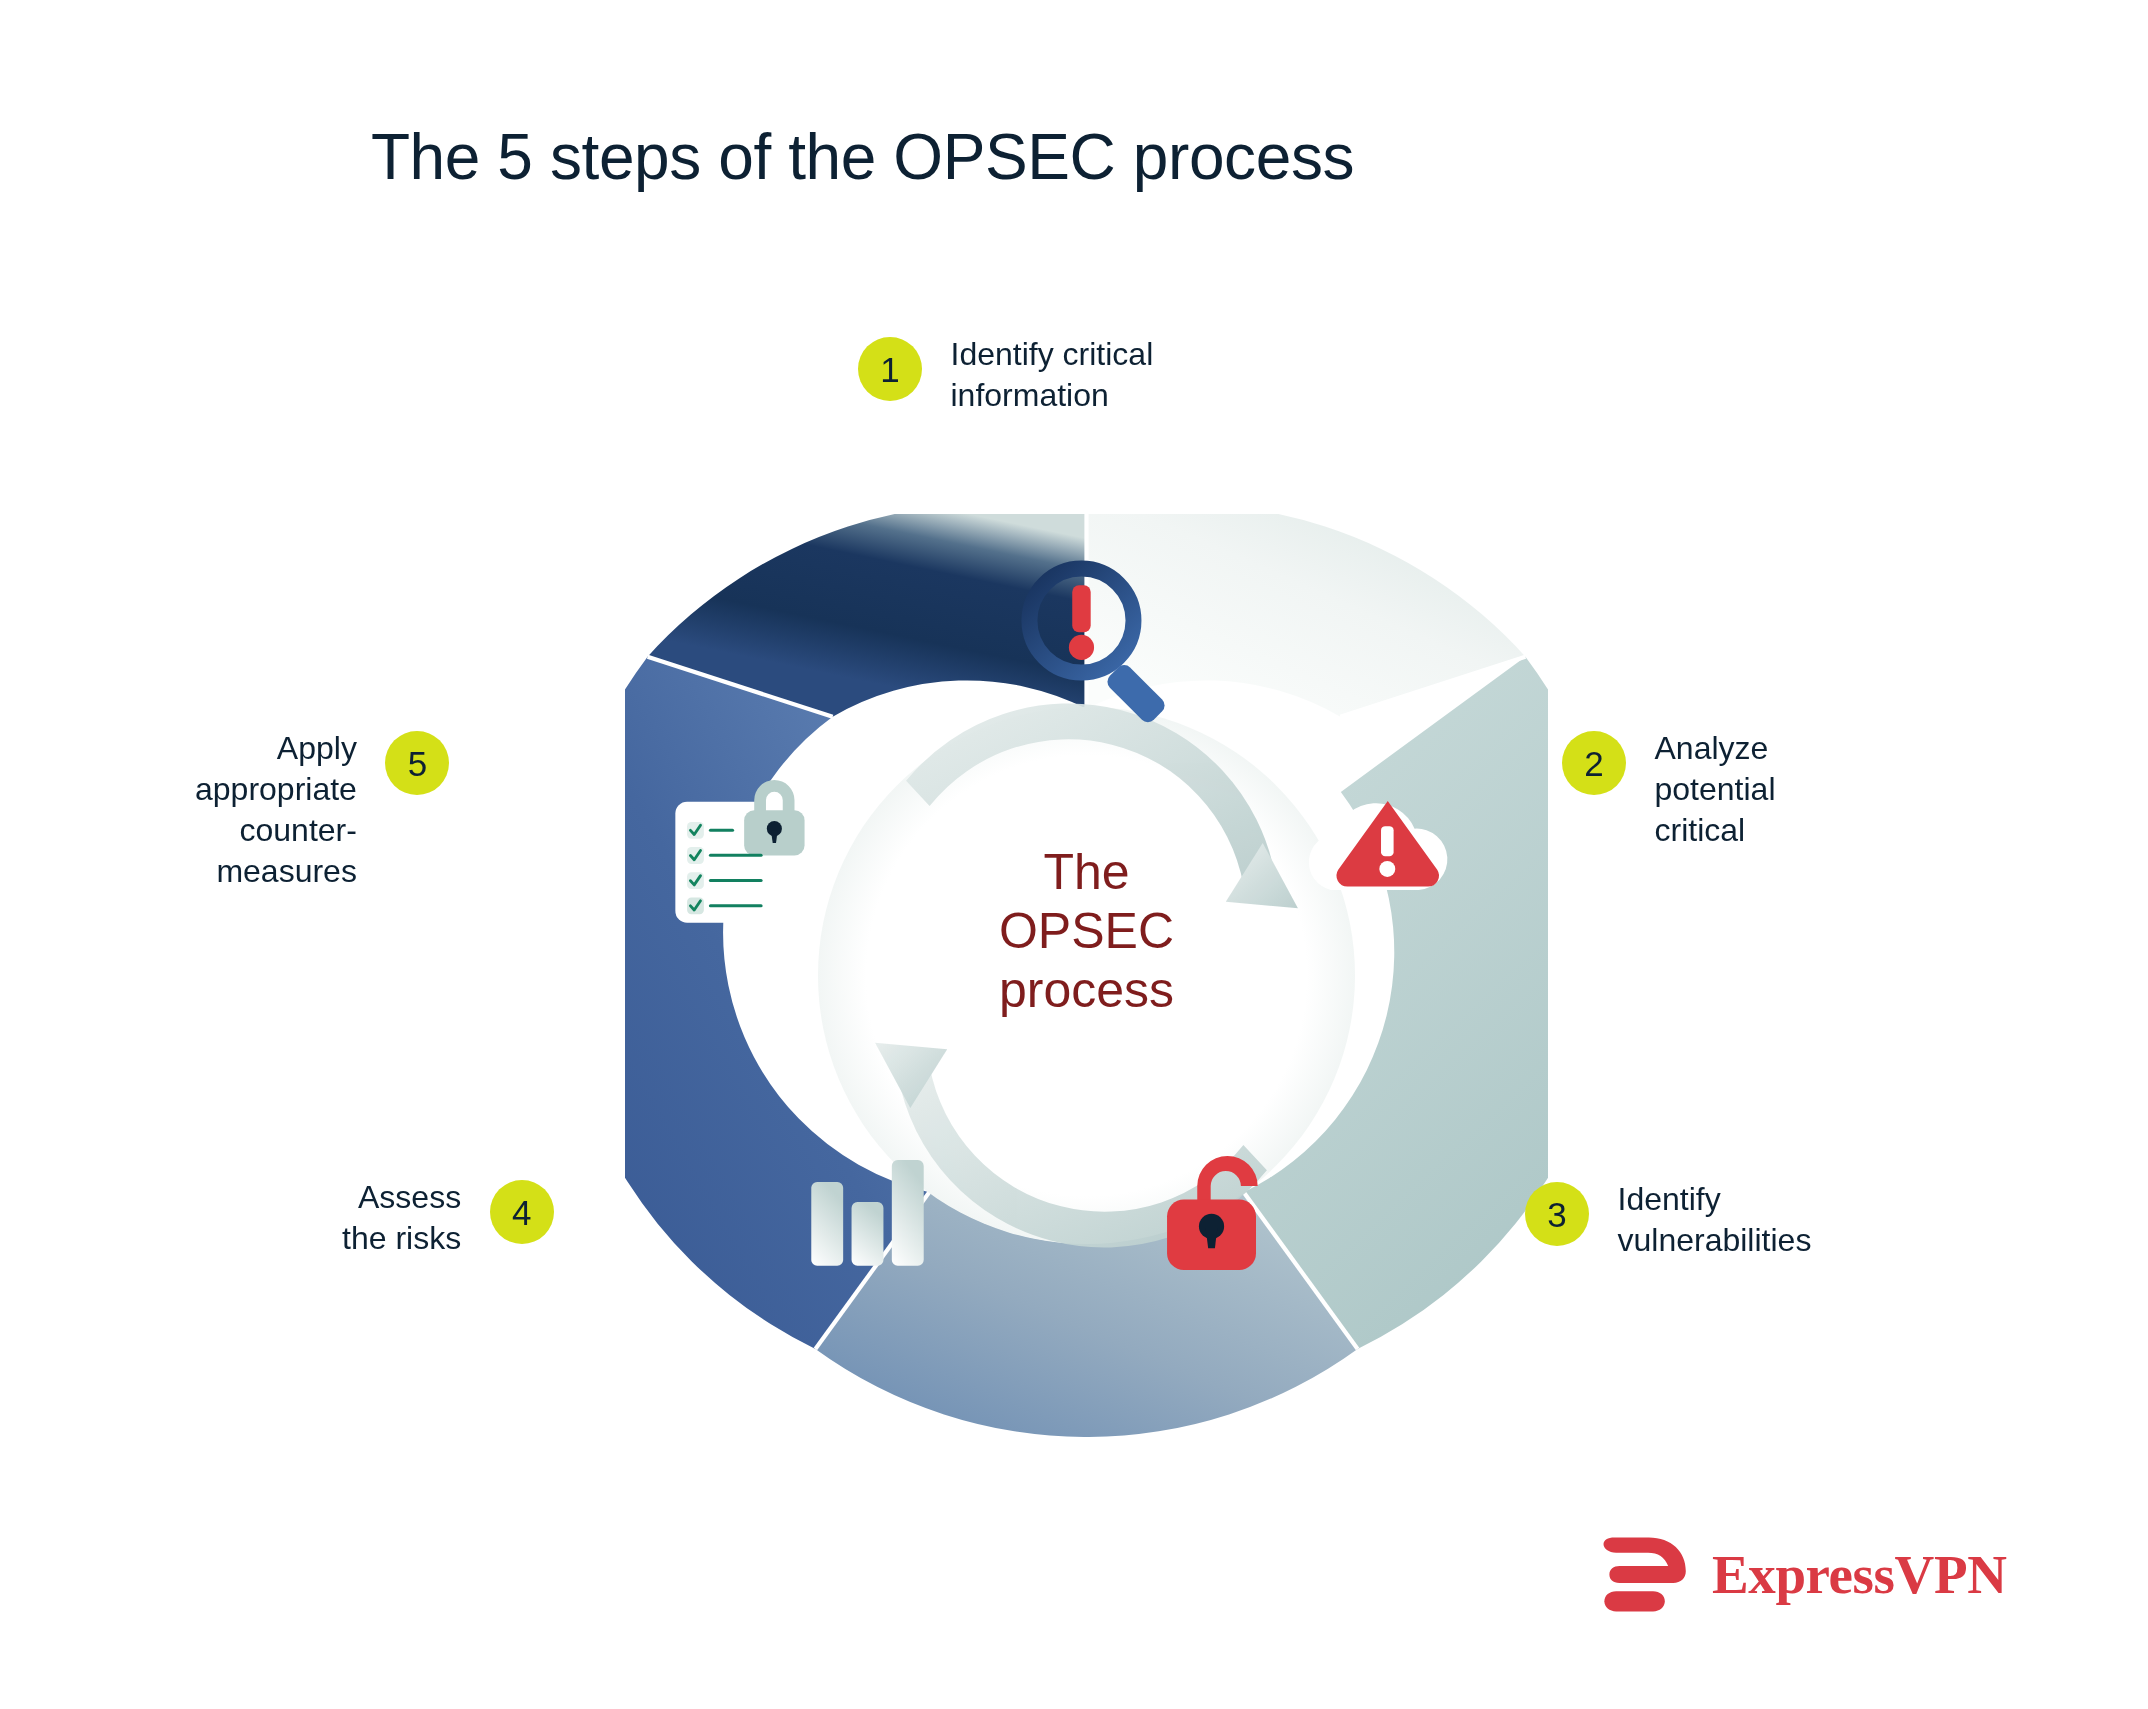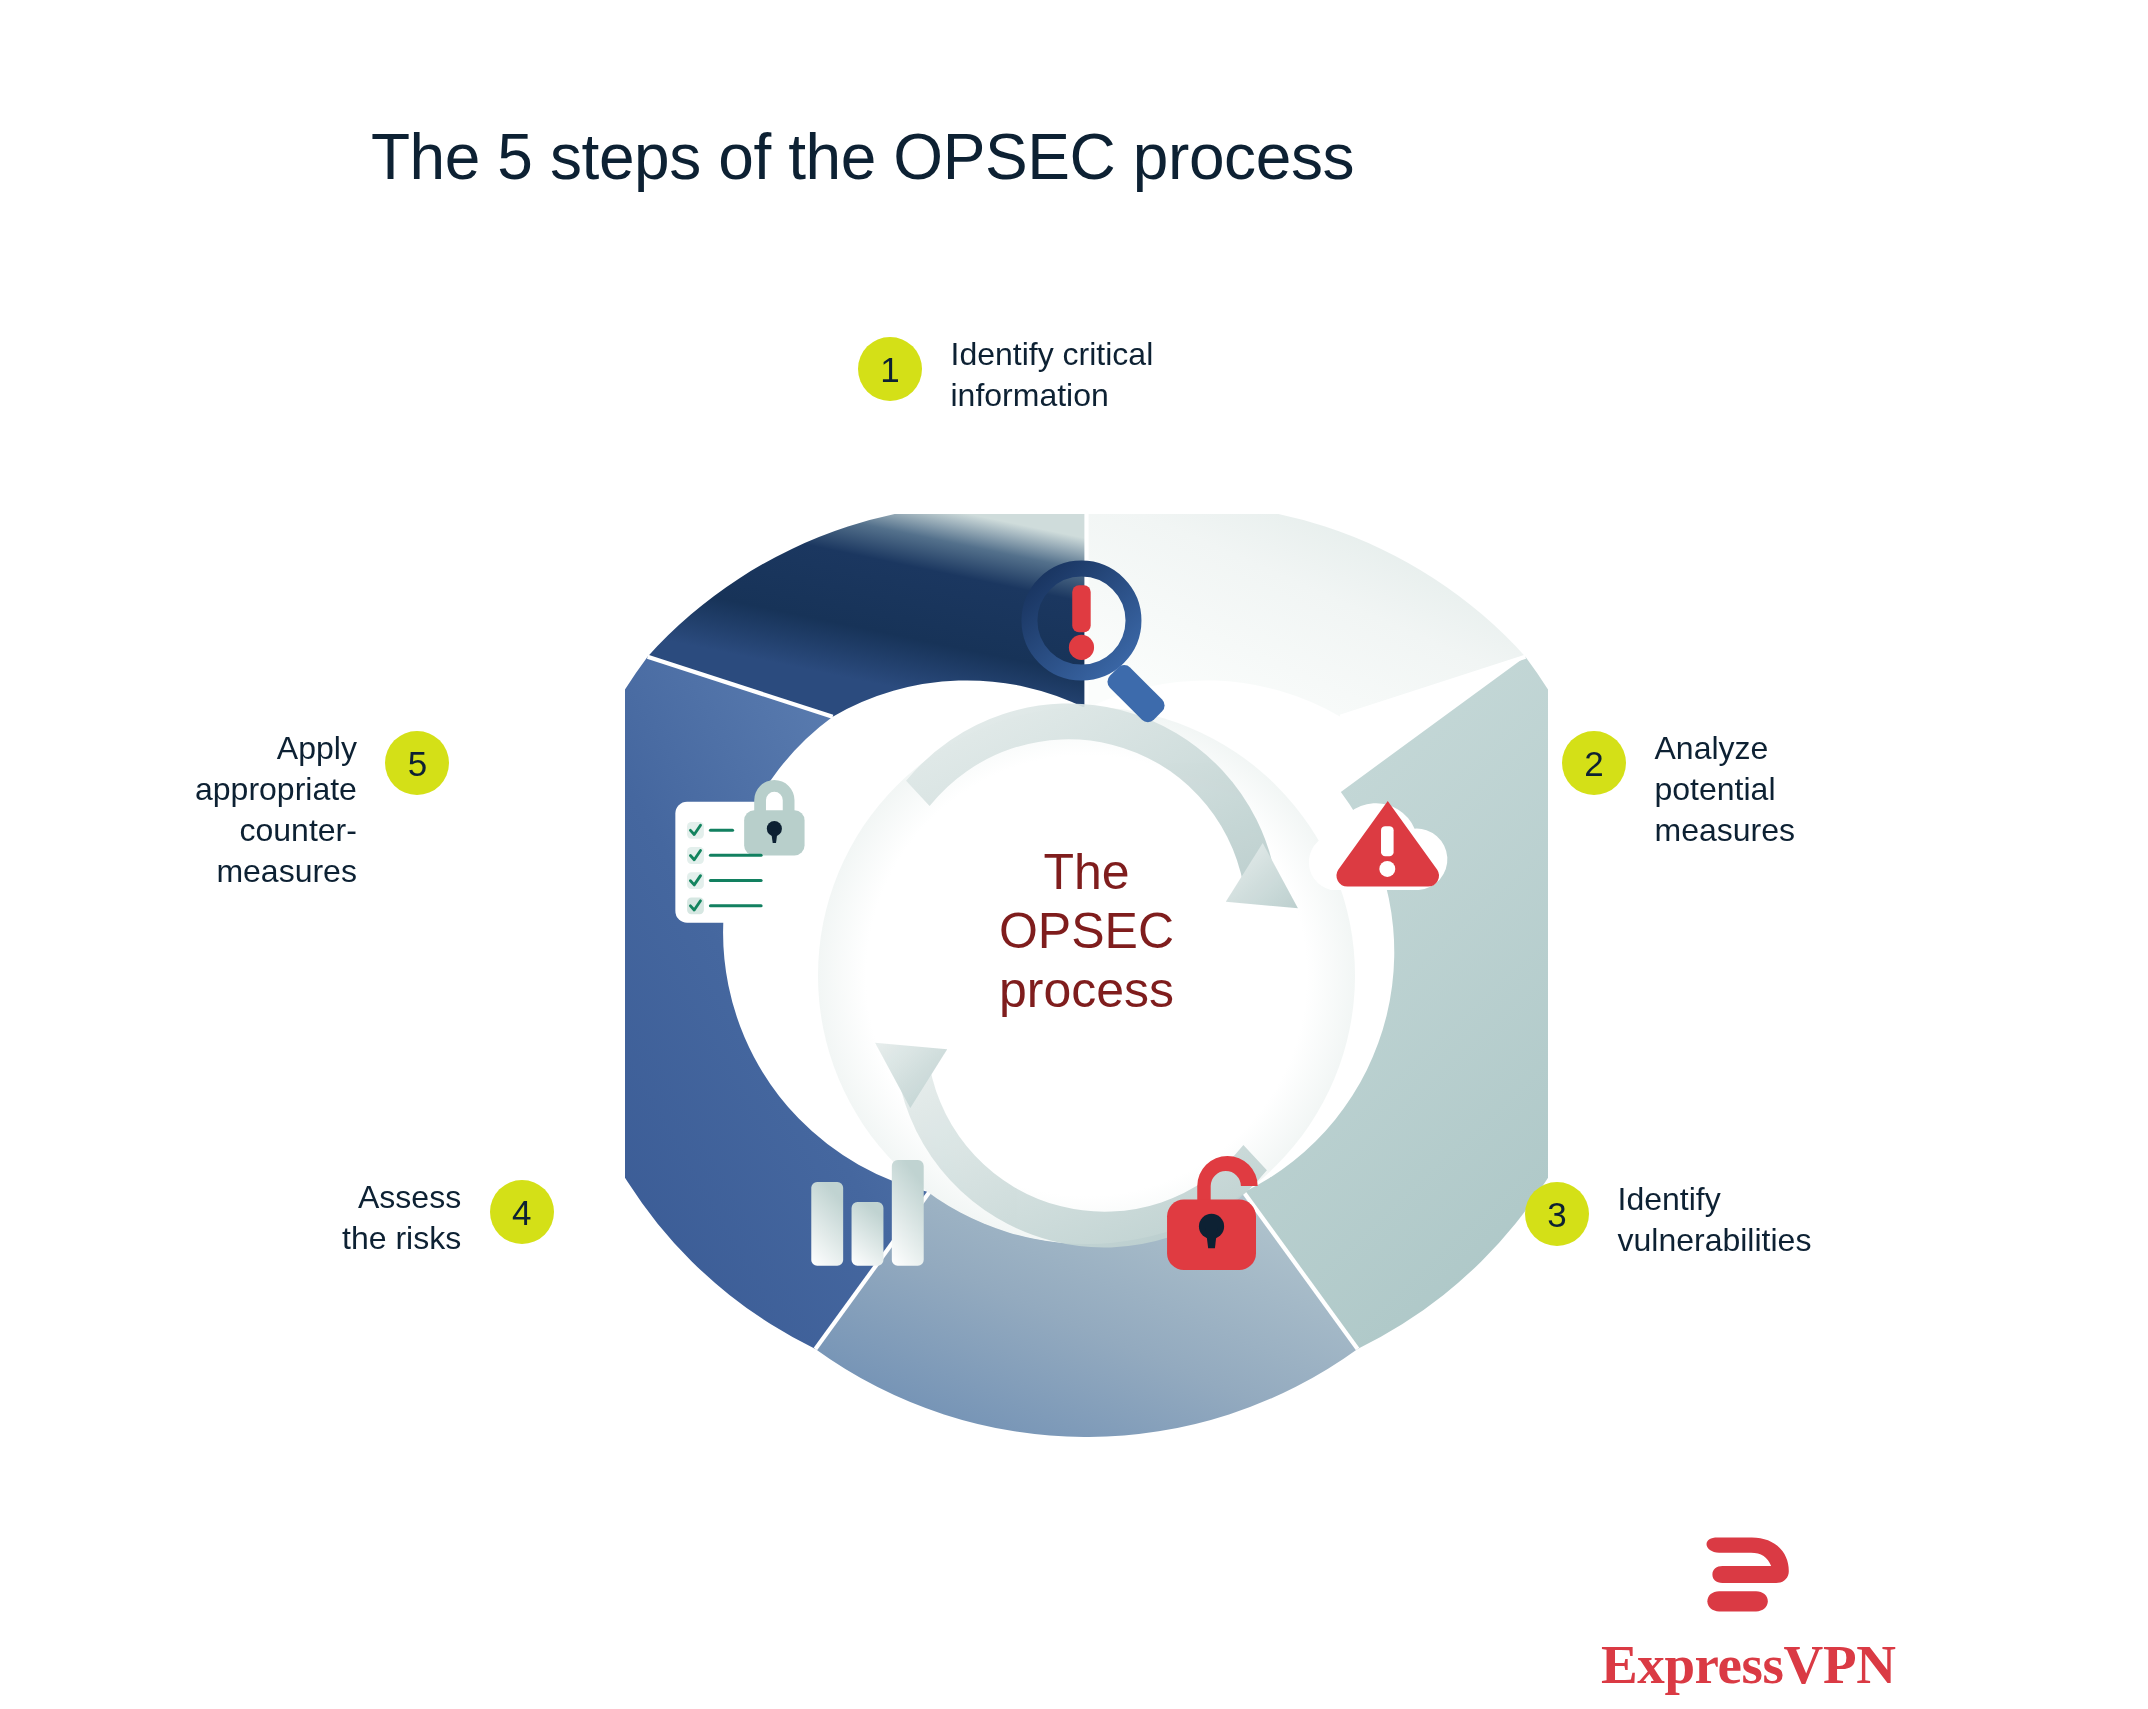--- a/index.html
+++ b/index.html
@@ -112,21 +112,20 @@
   #step-5 .step-text { text-align: right; max-width: 302px; }
 
   
   #brand-logo {
     position: absolute;
     left: 1601px;
     top: 1534px;
     display: flex;
     align-items: center;
     gap: 22px;
-    flex-direction: column;
   }
   #brand-logo .mark { width: 89px; height: 81px; display: block; }
   #brand-logo .wordmark {
     font-family: "Liberation Serif", serif;
     font-size: 55px;
     font-weight: 700;
     color: #da3a44;
     letter-spacing: -0.4px;
     line-height: 1;
   }
@@ -337,21 +336,21 @@
 <div class="step" id="step-1">
   <div class="badge">1</div>
   <div class="step-text">Identify critical
 information</div>
 </div>
 
 <div class="step" id="step-2">
   <div class="badge">2</div>
   <div class="step-text">Analyze
 potential
-measures</div>
+critical</div>
 </div>
 
 <div class="step" id="step-3">
   <div class="badge">3</div>
   <div class="step-text">Identify
 vulnerabilities</div>
 </div>
 
 <div class="step" id="step-4">
   <div class="badge">4</div>

